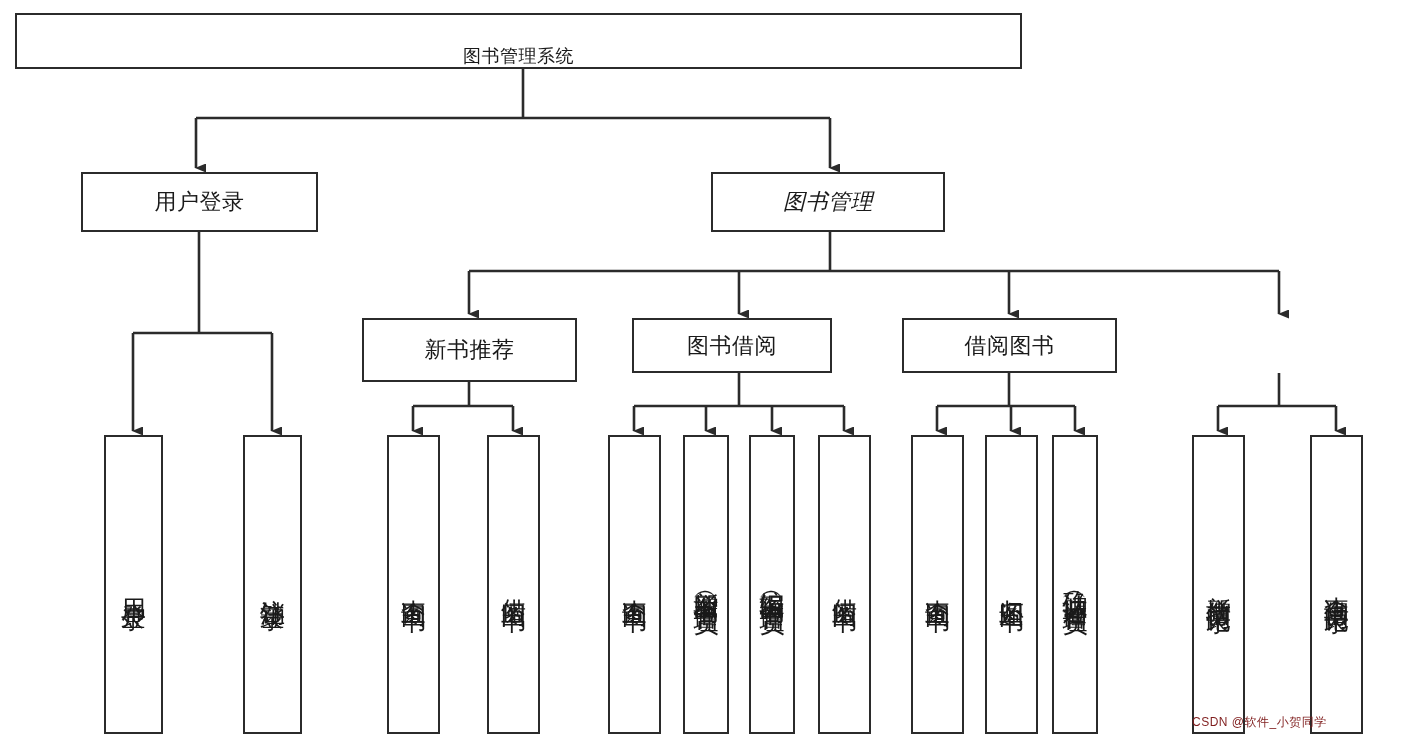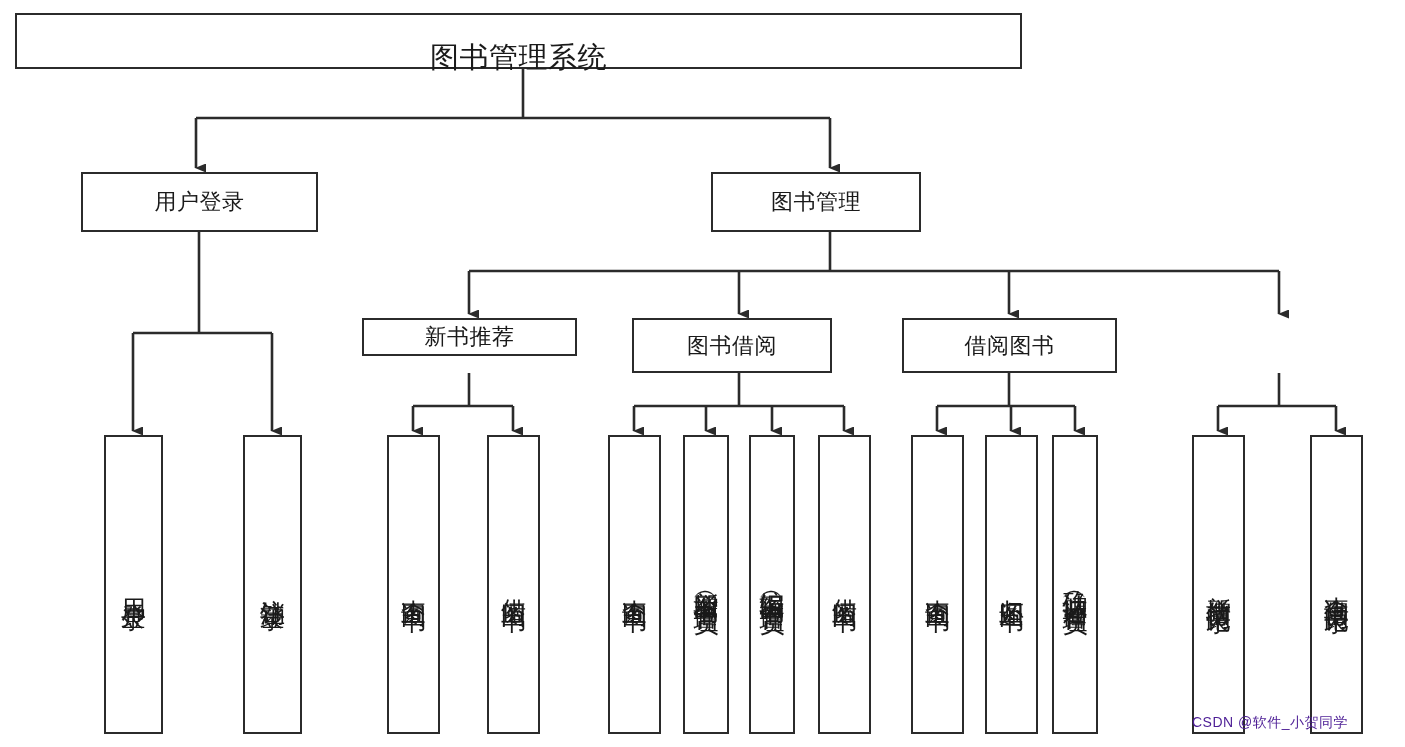--- a/index.html
+++ b/index.html
@@ -39,39 +39,39 @@
   .node .label {
     display: block;
     text-align: center;
     white-space: nowrap;
   }
   .node.horiz .label {
     font-size: 22px;
     letter-spacing: 0.5px;
   }
   .node.root .label {
-    font-size: 29px;
+    font-size: 18px;
     margin-top: 32px;
   }
   .node.vert {
     align-items: center;
     justify-content: center;
   }
   .node.vert .label {
     writing-mode: vertical-rl;
     text-orientation: upright;
     font-size: 25px;
     letter-spacing: 3px;
     white-space: nowrap;
     line-height: 1;
   }
   .watermark {
     position: absolute;
-    font-size: 14px;
-    color: #4c1d95;
+    font-size: 12px;
+    color: #7f1d1d;
     white-space: nowrap;
     user-select: none;
     letter-spacing: 0.5px;
   }
 </style>
 </head>
 <body>
 
 <div id="canvas">
 
@@ -125,25 +125,25 @@
     </g>
   </svg>
 
   <div class="node root horiz" style="left:15px; top:13px; width:1007px; height:56px;">
     <span class="label">图书管理系统</span>
   </div>
 
   <div class="node horiz" style="left:81px; top:172px; width:237px; height:60px;">
     <span class="label">用户登录</span>
   </div>
-  <div class="node horiz" style="left:711px; top:172px; width:210px; height:60px;">
+  <div class="node horiz" style="left:711px; top:172px; width:234px; height:60px;font-style:italic;">
     <span class="label">图书管理</span>
   </div>
 
-  <div class="node horiz" style="left:362px; top:318px; width:215px; height:38px;">
+  <div class="node horiz" style="left:362px; top:318px; width:215px; height:64px;">
     <span class="label">新书推荐</span>
   </div>
   <div class="node horiz" style="left:632px; top:318px; width:200px; height:55px;">
     <span class="label">图书借阅</span>
   </div>
   <div class="node horiz" style="left:902px; top:318px; width:215px; height:55px;">
     <span class="label">借阅图书</span>
   </div>
 
   <div class="node vert" style="left:104px; top:435px; width:59px; height:299px;">

